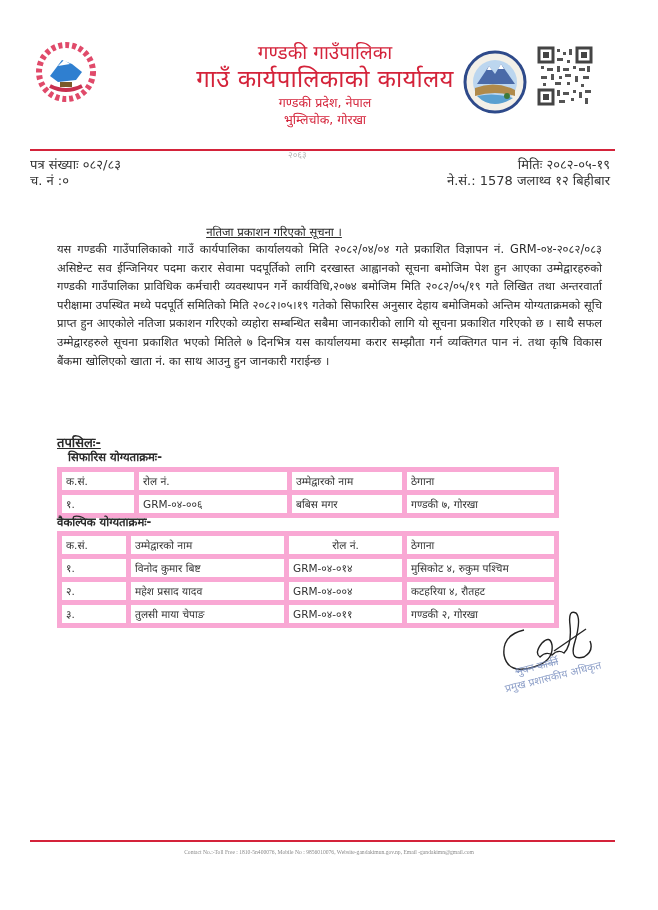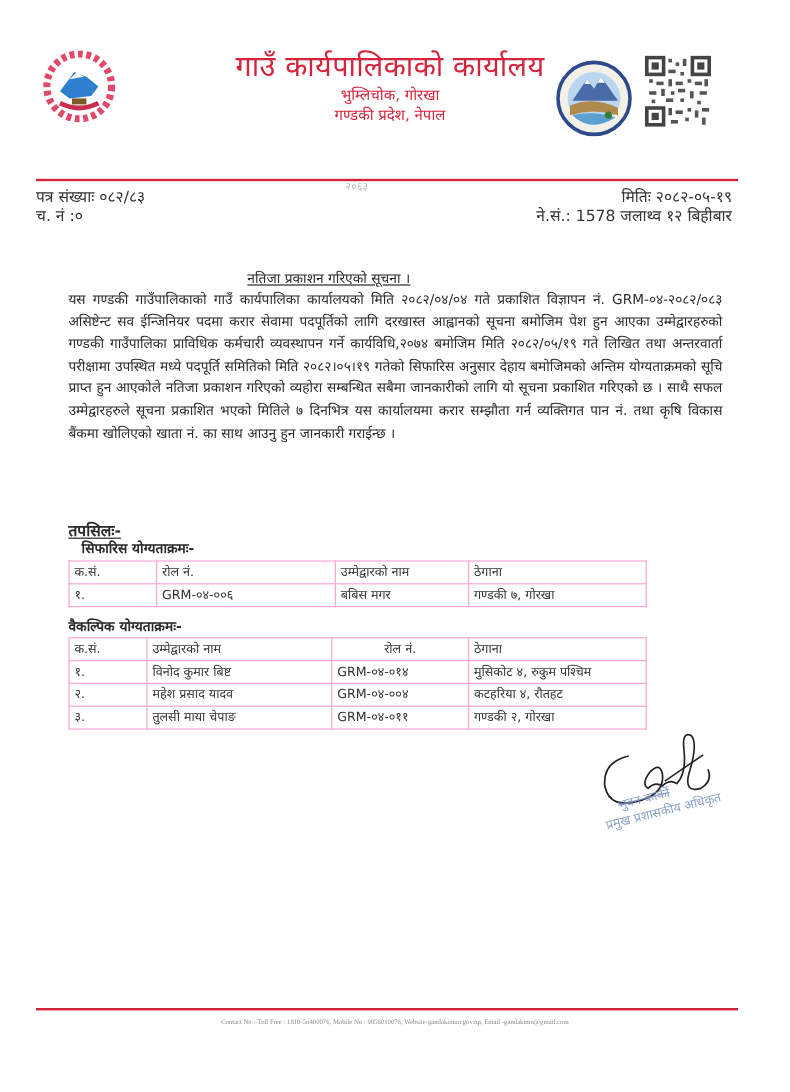--- a/index.html
+++ b/index.html
@@ -26,21 +26,21 @@
   .meta-right { right: 48px; top: 157px; text-align: right; }
 
   .notice-title { left: 0; width: 548px; top: 224px; text-align: center; font-size: 11.5px; text-decoration: underline; font-family: "DejaVu Sans", sans-serif; }
   .body-text { left: 57px; top: 240px; width: 545px; font-size: 11.4px; line-height: 18.6px; text-align: justify; text-align-last: left; font-family: "DejaVu Sans", sans-serif; color: #2b2b2b; }
   .tapsil { left: 57px; top: 433px; font-size: 13px; text-decoration: underline; font-weight: bold; font-family: "DejaVu Sans", sans-serif; }
   .sec-label { font-size: 11.5px; font-weight: bold; font-family: "DejaVu Sans", sans-serif; }
   .sec1 { left: 68px; top: 449px; }
   .sec2 { left: 57px; top: 514px; }
 
   table.result { position: absolute; border-collapse: collapse; font-size: 10.5px; font-family: "DejaVu Sans", sans-serif; color: #333; }
-  table.result td { border: 1px solid #f9a8d4; padding: 0 4px; height: 18px; line-height: 18px; white-space: nowrap; }
+  table.result td { border: 5px solid #f9a8d4; padding: 0 4px; height: 18px; line-height: 18px; white-space: nowrap; }
   .t1 { left: 57px; top: 467px; }
   .t2 { left: 57px; top: 531px; }
   .center { text-align: center; }
 
   .signature { left: 494px; top: 605px; width: 110px; height: 80px; }
   .sign-text { left: 500px; top: 668px; transform: rotate(-14deg); transform-origin: left top; color: #7a8fbf; font-size: 10.5px; line-height: 14px; font-family: "DejaVu Sans", sans-serif; opacity: 0.85; }
   .footer { left: 0; width: 658px; top: 849px; text-align: center; font-size: 5.6px; color: #8a8a8a; font-family: "Liberation Serif", serif; }
 </style>
 </head>
 <body>
@@ -49,23 +49,24 @@
   <svg width="60" height="60" viewBox="0 0 60 60">
     <circle cx="30" cy="30" r="27" fill="none" stroke="#e04a6a" stroke-width="6" stroke-dasharray="4 3"></circle>
     <polygon points="14,34 26,18 36,22 46,30 40,38 22,40" fill="#2f7fd0"></polygon>
     <polygon points="22,24 28,18 34,22" fill="#ffffff"></polygon>
     <path d="M14 44 Q30 52 46 44" stroke="#c93050" stroke-width="4" fill="none"></path>
     <rect x="24" y="40" width="12" height="5" fill="#7a5a2a"></rect>
   </svg>
 </div>
 
 <div class="abs head-block">
+  <div class="h1">गण्डकी गाउँपालिका</div>
   <div class="h2">गाउँ कार्यपालिकाको कार्यालय</div>
+  <div class="h3">गण्डकी प्रदेश, नेपाल</div>
   <div class="h3">भुम्लिचोक, गोरखा</div>
-  <div class="h3">गण्डकी प्रदेश, नेपाल</div>
 </div>
 
 <div class="abs muni-logo">
   <svg width="64" height="64" viewBox="0 0 64 64">
     <circle cx="32" cy="32" r="30" fill="#f3f0e8" stroke="#2e4a8a" stroke-width="3"></circle>
     <circle cx="32" cy="32" r="22" fill="#bcd6ef"></circle>
     <polygon points="14,34 26,16 32,24 38,14 52,34" fill="#4a6aa8"></polygon>
     <polygon points="24,20 26,16 29,20" fill="#ffffff"></polygon>
     <polygon points="35,19 38,14 41,19" fill="#ffffff"></polygon>
     <path d="M12 38 Q32 30 52 40 L52 46 Q32 40 12 46 Z" fill="#b08a4a"></path>

